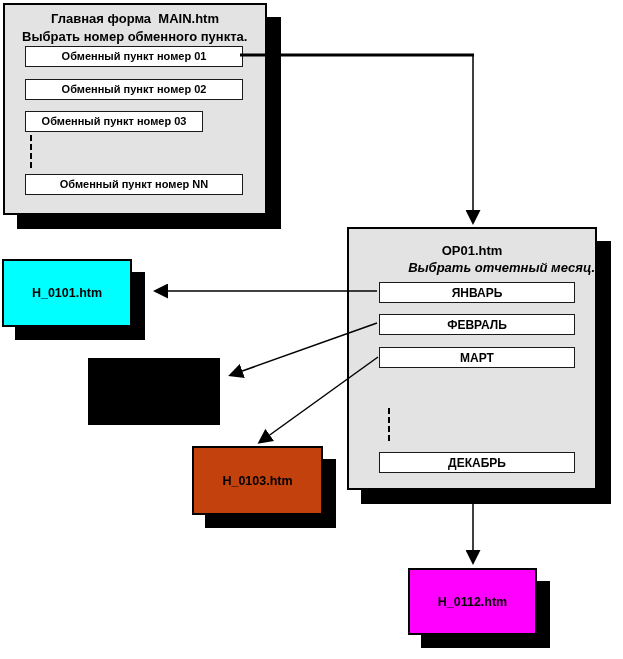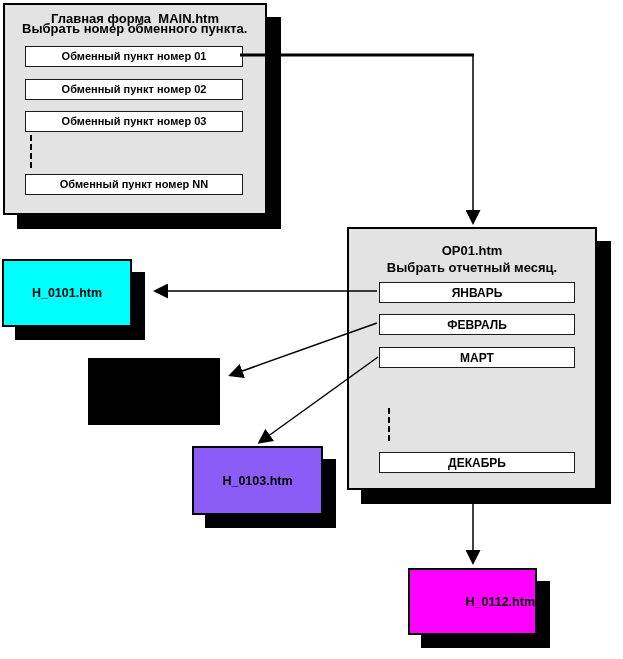--- a/index.html
+++ b/index.html
@@ -8,21 +8,21 @@
     font-family:"Liberation Sans",sans-serif;font-weight:bold;color:#000;
   }
   .shadow{position:absolute;background:#000;}
   .panel{
     position:absolute;border:2px solid #000;box-sizing:border-box;background:#e3e3e3;
   }
   .panel-title{
     position:absolute;left:0;right:0;text-align:center;font-size:13px;white-space:pre;
   }
   .panel-sub{position:absolute;font-size:13px;white-space:pre;}
-  .panel-sub.centered{left:0;right:0;text-align:center;}
+  .panel-sub.centered{left:0;right:0;text-align:right;font-style:italic;}
   .btn{
     position:absolute;background:#fff;border:1.5px solid #1a1a1a;box-sizing:border-box;
     display:flex;align-items:center;justify-content:center;
     font-size:11px;line-height:1;cursor:default;
   }
   .btn.month{font-size:12px;}
   .vdots{position:absolute;width:0;border-left:2px dashed #000;}
   .page{
     position:absolute;border:2px solid #000;box-sizing:border-box;
     display:flex;align-items:center;justify-content:center;font-size:12.5px;
@@ -30,24 +30,24 @@
   .overlay{position:absolute;left:0;top:0;width:623px;height:659px;pointer-events:none;z-index:5;}
 </style>
 </head>
 <body>
 
 <div class="canvas">
 
   <div class="shadow" style="left:17px;top:17px;width:264px;height:212px"></div>
   <div class="panel" style="left: 3px; top: 3px; width: 264px; height: 212px; background: rgb(227, 227, 227);">
     <div class="panel-title" style="top:6px">Главная форма  MAIN.htm</div>
-    <div class="panel-sub" style="left:17px;top:16px">Выбрать номер обменного пункта.</div>
+    <div class="panel-sub" style="left:17px;top:24px">Выбрать номер обменного пункта.</div>
     <div class="btn" style="left:20px;top:41px;width:218px;height:21px">Обменный пункт номер 01</div>
     <div class="btn" style="left:20px;top:74px;width:218px;height:21px">Обменный пункт номер 02</div>
-    <div class="btn" style="left:20px;top:106px;width:218px;height:21px">Обменный пункт номер 03</div>
+    <div class="btn" style="left:20px;top:106px;width:178px;height:21px">Обменный пункт номер 03</div>
     <div class="vdots" style="left:25px;top:130px;height:33px"></div>
     <div class="btn" style="left:20px;top:169px;width:218px;height:21px">Обменный пункт номер NN</div>
   </div>
 
   <div class="shadow" style="left:361px;top:241px;width:250px;height:263px"></div>
   <div class="panel" style="left: 347px; top: 227px; width: 250px; height: 263px; background: rgb(227, 227, 227);">
     <div class="panel-title" style="top:14px">OP01.htm</div>
     <div class="panel-sub centered" style="top:31px">Выбрать отчетный месяц.</div>
     <div class="btn month" style="left:30px;top:53px;width:196px;height:21px">ЯНВАРЬ</div>
     <div class="btn month" style="left:30px;top:85px;width:196px;height:21px">ФЕВРАЛЬ</div>
@@ -57,26 +57,26 @@
   </div>
 
   <div class="shadow" style="left:15px;top:272px;width:130px;height:68px"></div>
   <div class="page" style="left: 2px; top: 259px; width: 130px; height: 68px; background: rgb(0, 255, 255);">
     <span>H_0101.htm</span>
   </div>
 
   <div class="shadow" style="left:88px;top:358px;width:132px;height:67px"></div>
 
   <div class="shadow" style="left:205px;top:459px;width:131px;height:69px"></div>
-  <div class="page" style="left: 192px; top: 446px; width: 131px; height: 69px; background: #8b5cf6;">
+  <div class="page" style="left: 192px; top: 446px; width: 131px; height: 69px; background: #c2410c;">
     <span>H_0103.htm</span>
   </div>
 
   <div class="shadow" style="left:421px;top:581px;width:129px;height:67px"></div>
-  <div class="page" style="left: 408px; top: 568px; width: 129px; height: 67px; background: rgb(255, 0, 255); justify-content: flex-end;">
+  <div class="page" style="left: 408px; top: 568px; width: 129px; height: 67px; background: rgb(255, 0, 255);">
     <span>H_0112.htm</span>
   </div>
 
   <svg class="overlay" viewBox="0 0 623 659" xmlns="http://www.w3.org/2000/svg">
     <defs>
       <marker id="arrow" viewBox="0 0 10 10" refX="8" refY="5" markerWidth="10" markerHeight="10" orient="auto">
         <path d="M0,0 L10,5 L0,10 z" fill="#000"></path>
       </marker>
     </defs>
 

